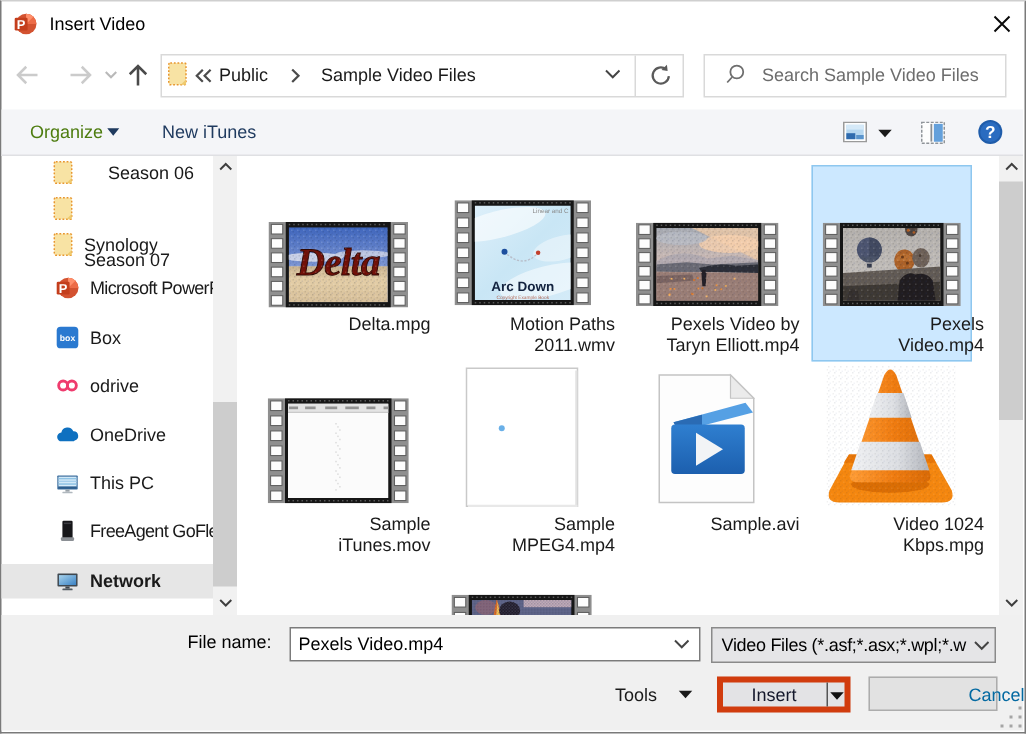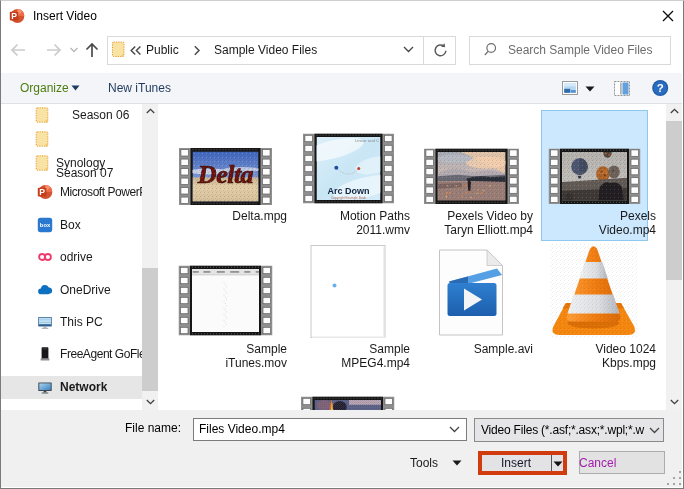--- a/index.html
+++ b/index.html
@@ -782,41 +782,41 @@
 <div class="lbl" style="left:287.0px;top:208.5px">Motion Paths<br>2011.wmv</div>
 <div class="lbl" style="left:410.0px;top:208.5px">Pexels Video by<br>Taryn Elliott.mp4</div>
 <div class="lbl" style="left:533.0px;top:208.5px">Pexels<br>Video.mp4</div>
 <div class="lbl" style="left:164.0px;top:341.5px">Sample<br>iTunes.mov</div>
 <div class="lbl" style="left:287.0px;top:341.5px">Sample<br>MPEG4.mp4</div>
 <div class="lbl" style="left:410.0px;top:341.5px">Sample.avi</div>
 <div class="lbl" style="left:533.0px;top:341.5px">Video 1024<br>Kbps.mpg</div>
 <div class="abs" style="left:1px;top:410px;width:681px;height:77px;background:#f0f0f0"></div>
 <div class="abs t12" style="left:120px;top:421px;width:66px;text-align:center;color:#000">File name:</div>
 <div class="abs" style="left:192.5px;top:417.5px;width:272px;height:21.5px;border:1px solid #7b7b7b;background:#fff"></div>
-<div class="abs t12" style="left:199px;top:422px;color:#000">Files Video.mp4</div>
+<div class="abs t12" style="left:199px;top:422px;color:#000">Pexels Video.mp4</div>
 <svg class="abs" style="left:449px;top:426px" width="11" height="7" viewBox="0 0 11 7">
 <path d="M1 1 L5.5 5.5 L10 1" stroke="#444" stroke-width="1.3" fill="none"></path>
   </svg>
 <div class="abs" style="left:474px;top:418px;width:188px;height:21.5px;border:1px solid #8a8a8a;background:#e5e5e7"></div>
 <div class="abs t12" style="left:481px;top:422.5px;width:164px;overflow:hidden;color:#000;letter-spacing:-0.2px">Video Files (*.asf;*.asx;*.wpl;*.w</div>
 <svg class="abs" style="left:649px;top:426.5px" width="11" height="7" viewBox="0 0 11 7">
 <path d="M1 1 L5.5 5.5 L10 1" stroke="#444" stroke-width="1.3" fill="none"></path>
   </svg>
 <div class="abs t12" style="left:410px;top:455.5px;color:#1a1a1a">Tools</div>
 <svg class="abs" style="left:452px;top:459.5px" width="10" height="6" viewBox="0 0 10 6">
     <path d="M0.5 0.5 L9.5 0.5 L5 5.5 Z" fill="#1a1a1a"></path>
   </svg>
 <div class="abs" style="left:478px;top:450.5px;width:88.5px;height:24px;border:4px solid #d13c0e;box-sizing:border-box;background:#e3e3e5"></div>
 <div class="abs t12" style="left:482px;top:456px;width:68px;text-align:center;color:#14182b">Insert</div>
 <div class="abs" style="left:550.5px;top:454.5px;width:1px;height:16.5px;background:#555"></div>
 <svg class="abs" style="left:552.5px;top:460.5px" width="10" height="6" viewBox="0 0 10 6">
     <path d="M0.5 0.5 L9.5 0.5 L5 5.5 Z" fill="#111"></path>
   </svg>
 <div class="abs" style="left:579px;top:451px;width:85.5px;height:23px;border:1px solid #acacac;box-sizing:border-box;background:#e2e2e2"></div>
-<div class="abs t12" style="left:579px;top:456px;width:104px;text-align:left;color:#a21caf">Cancel</div>
+<div class="abs t12" style="left:579px;top:456px;width:104px;text-align:right;color:#0369a1">Cancel</div>
 <svg class="abs" style="left:666px;top:470px" width="18" height="18" viewBox="0 0 18 18">
 <g fill="#a5a5a5">
       <rect x="13" y="1" width="2" height="2"></rect>
       <rect x="13" y="7" width="2" height="2"></rect>
       <rect x="7" y="7" width="2" height="2"></rect>
       <rect x="13" y="13" width="2" height="2"></rect>
       <rect x="7" y="13" width="2" height="2"></rect>
       <rect x="1" y="13" width="2" height="2"></rect>
     </g>
   </svg>

